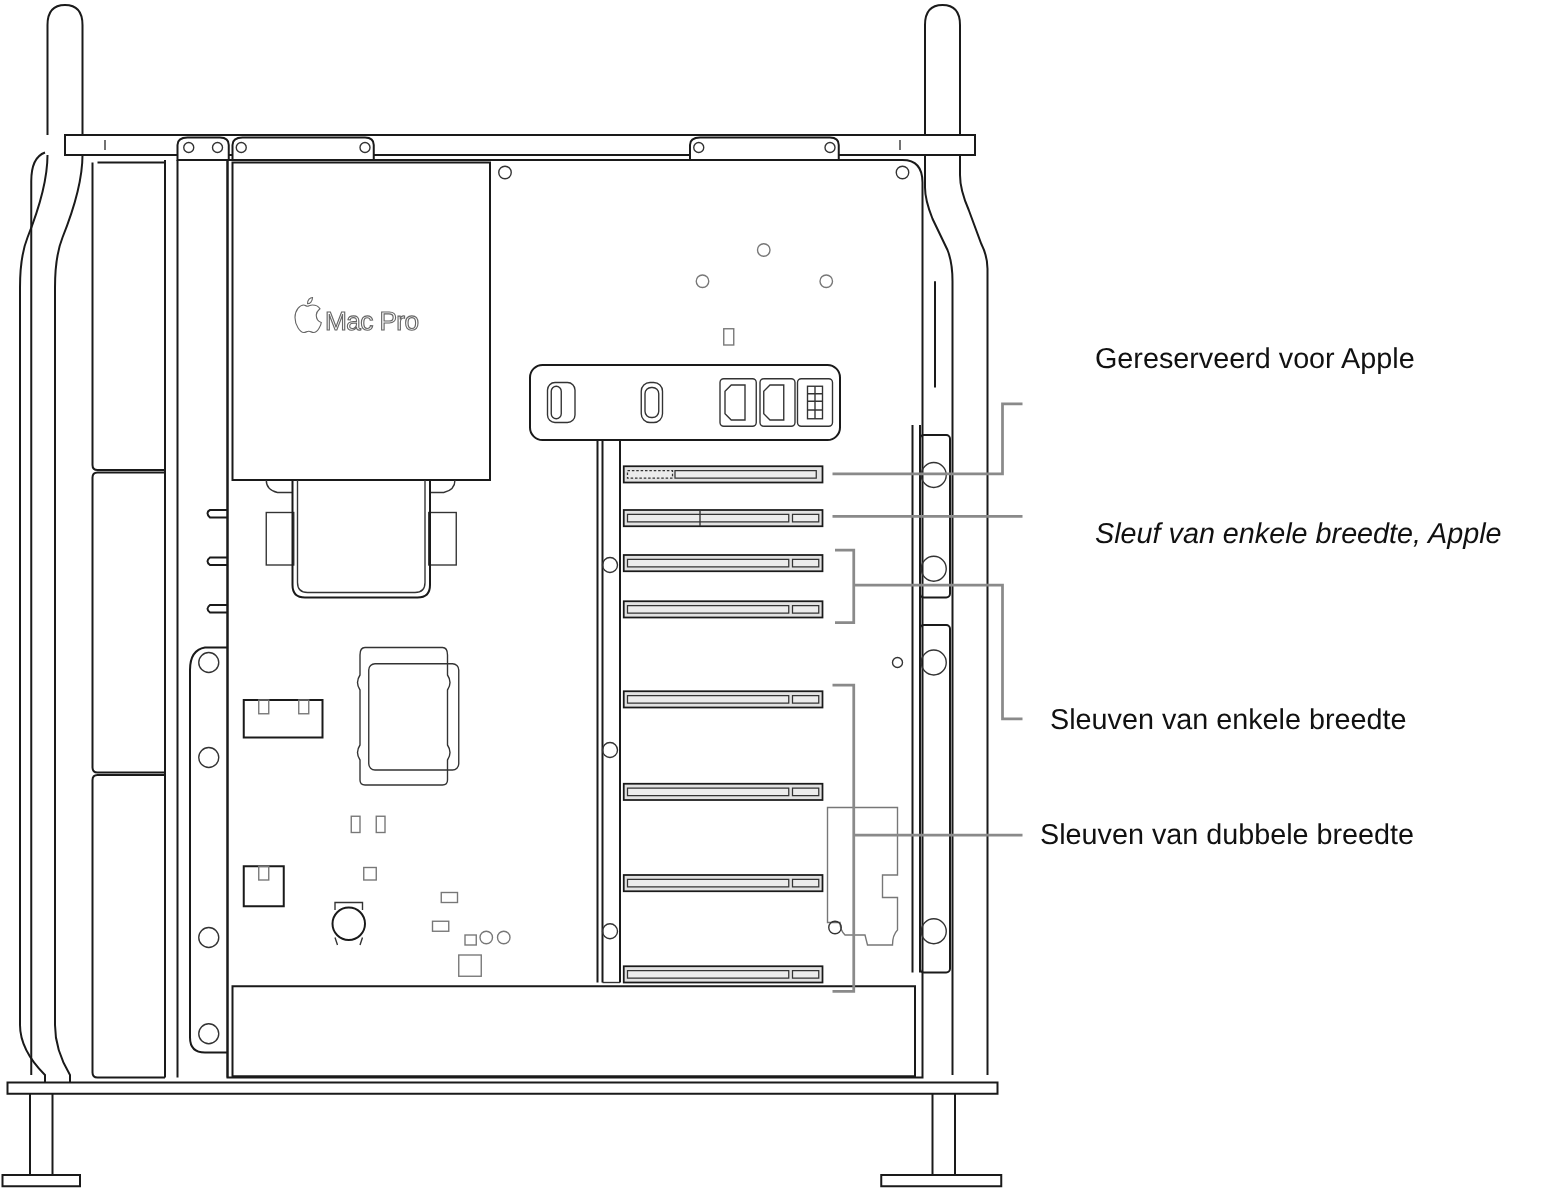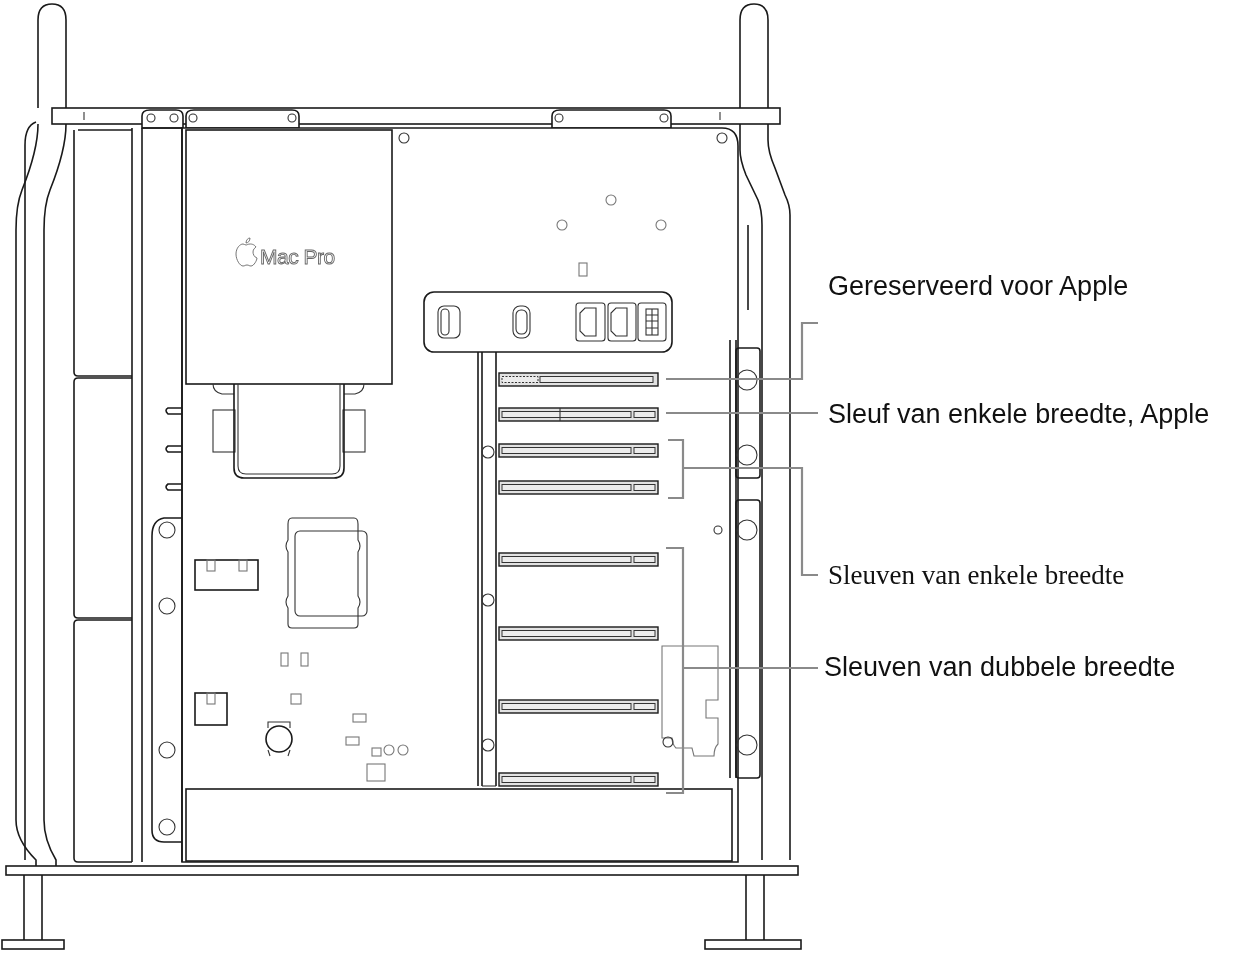--- a/index.html
+++ b/index.html
@@ -5,21 +5,21 @@
     html, body { margin: 0; padding: 0; background: #ffffff; }
     body { width: 1248px; height: 955px; position: relative; overflow: hidden; }
     #diagram { position: absolute; left: 0; top: 0; width: 1248px; height: 955px; }
     .ln { fill: none; stroke: #1a1a1a; stroke-width: 1.6; }
     .ln-thin { fill: none; stroke: #333; stroke-width: 1.1; }
     .ln-gray { fill: none; stroke: #777; stroke-width: 1.1; }
     .fill-w { fill: #ffffff; }
     .slot-outer { fill: #e2e2e2; stroke: #1a1a1a; stroke-width: 1.4; }
     .slot-inner { fill: #ececec; stroke: #333; stroke-width: 1; }
     .callout { fill: none; stroke: #8a8a8a; stroke-width: 2.2; }
-    .label { position: absolute; font-family: "Liberation Sans", sans-serif; font-size: 27px; line-height: 32px; color: #111; white-space: nowrap; }
+    .label { position: absolute; font-family: "Liberation Sans", sans-serif; font-size: 23px; line-height: 32px; color: #111; white-space: nowrap; margin-left: 48px; }
     .brand-text { font-family: "Liberation Sans", sans-serif; font-size: 21px; fill: #fff; stroke: #666; stroke-width: 0.9; letter-spacing: -0.5px; }
   </style>
 </head>
 <body>
 
 <svg id="diagram" viewBox="0 0 1248 955" xmlns="http://www.w3.org/2000/svg">
 
   <g>
     <path class="ln" d="M38,108 L38,20 Q38,4 52,4 Q66,4 66,20 L66,108"></path>
     <path class="ln" d="M38,124 Q38,150 22,190 Q16,205 16,230 L16,820 Q16,840 36,860 L36,875"></path>
@@ -216,21 +216,21 @@
     <path class="callout" d="M666,379 L802,379 L802,323 L818,323"></path>
     <path class="callout" d="M666,413 L818,413"></path>
     <path class="callout" d="M668,440 L683,440 L683,498 L668,498 M683,468 L802,468 L802,575 L818,575"></path>
     <path class="callout" d="M666,548 L683,548 L683,793 L666,793 M683,668 L818,668"></path>
   </g>
 </svg>
 
 <div class="label" style="left:828px; top:270px;">
   <div>Gereserveerd voor Apple</div>
 </div>
-<div class="label" style="left:828px; top:398px;">
+<div class="label" style="left:828px; top:410px;font-style:italic;">
   <div>Sleuf van enkele breedte, Apple</div>
 </div>
-<div class="label" style="left:828px; top:559px;font-family:Liberation Serif, serif;">
+<div class="label" style="left:792px; top:559px;">
   <div>Sleuven van enkele breedte</div>
 </div>
-<div class="label" style="left:824px; top:651px;text-align:right;">
+<div class="label" style="left:784px; top:651px;text-align:right;">
   <div>Sleuven van dubbele breedte</div>
 </div>
 
 </body></html>

